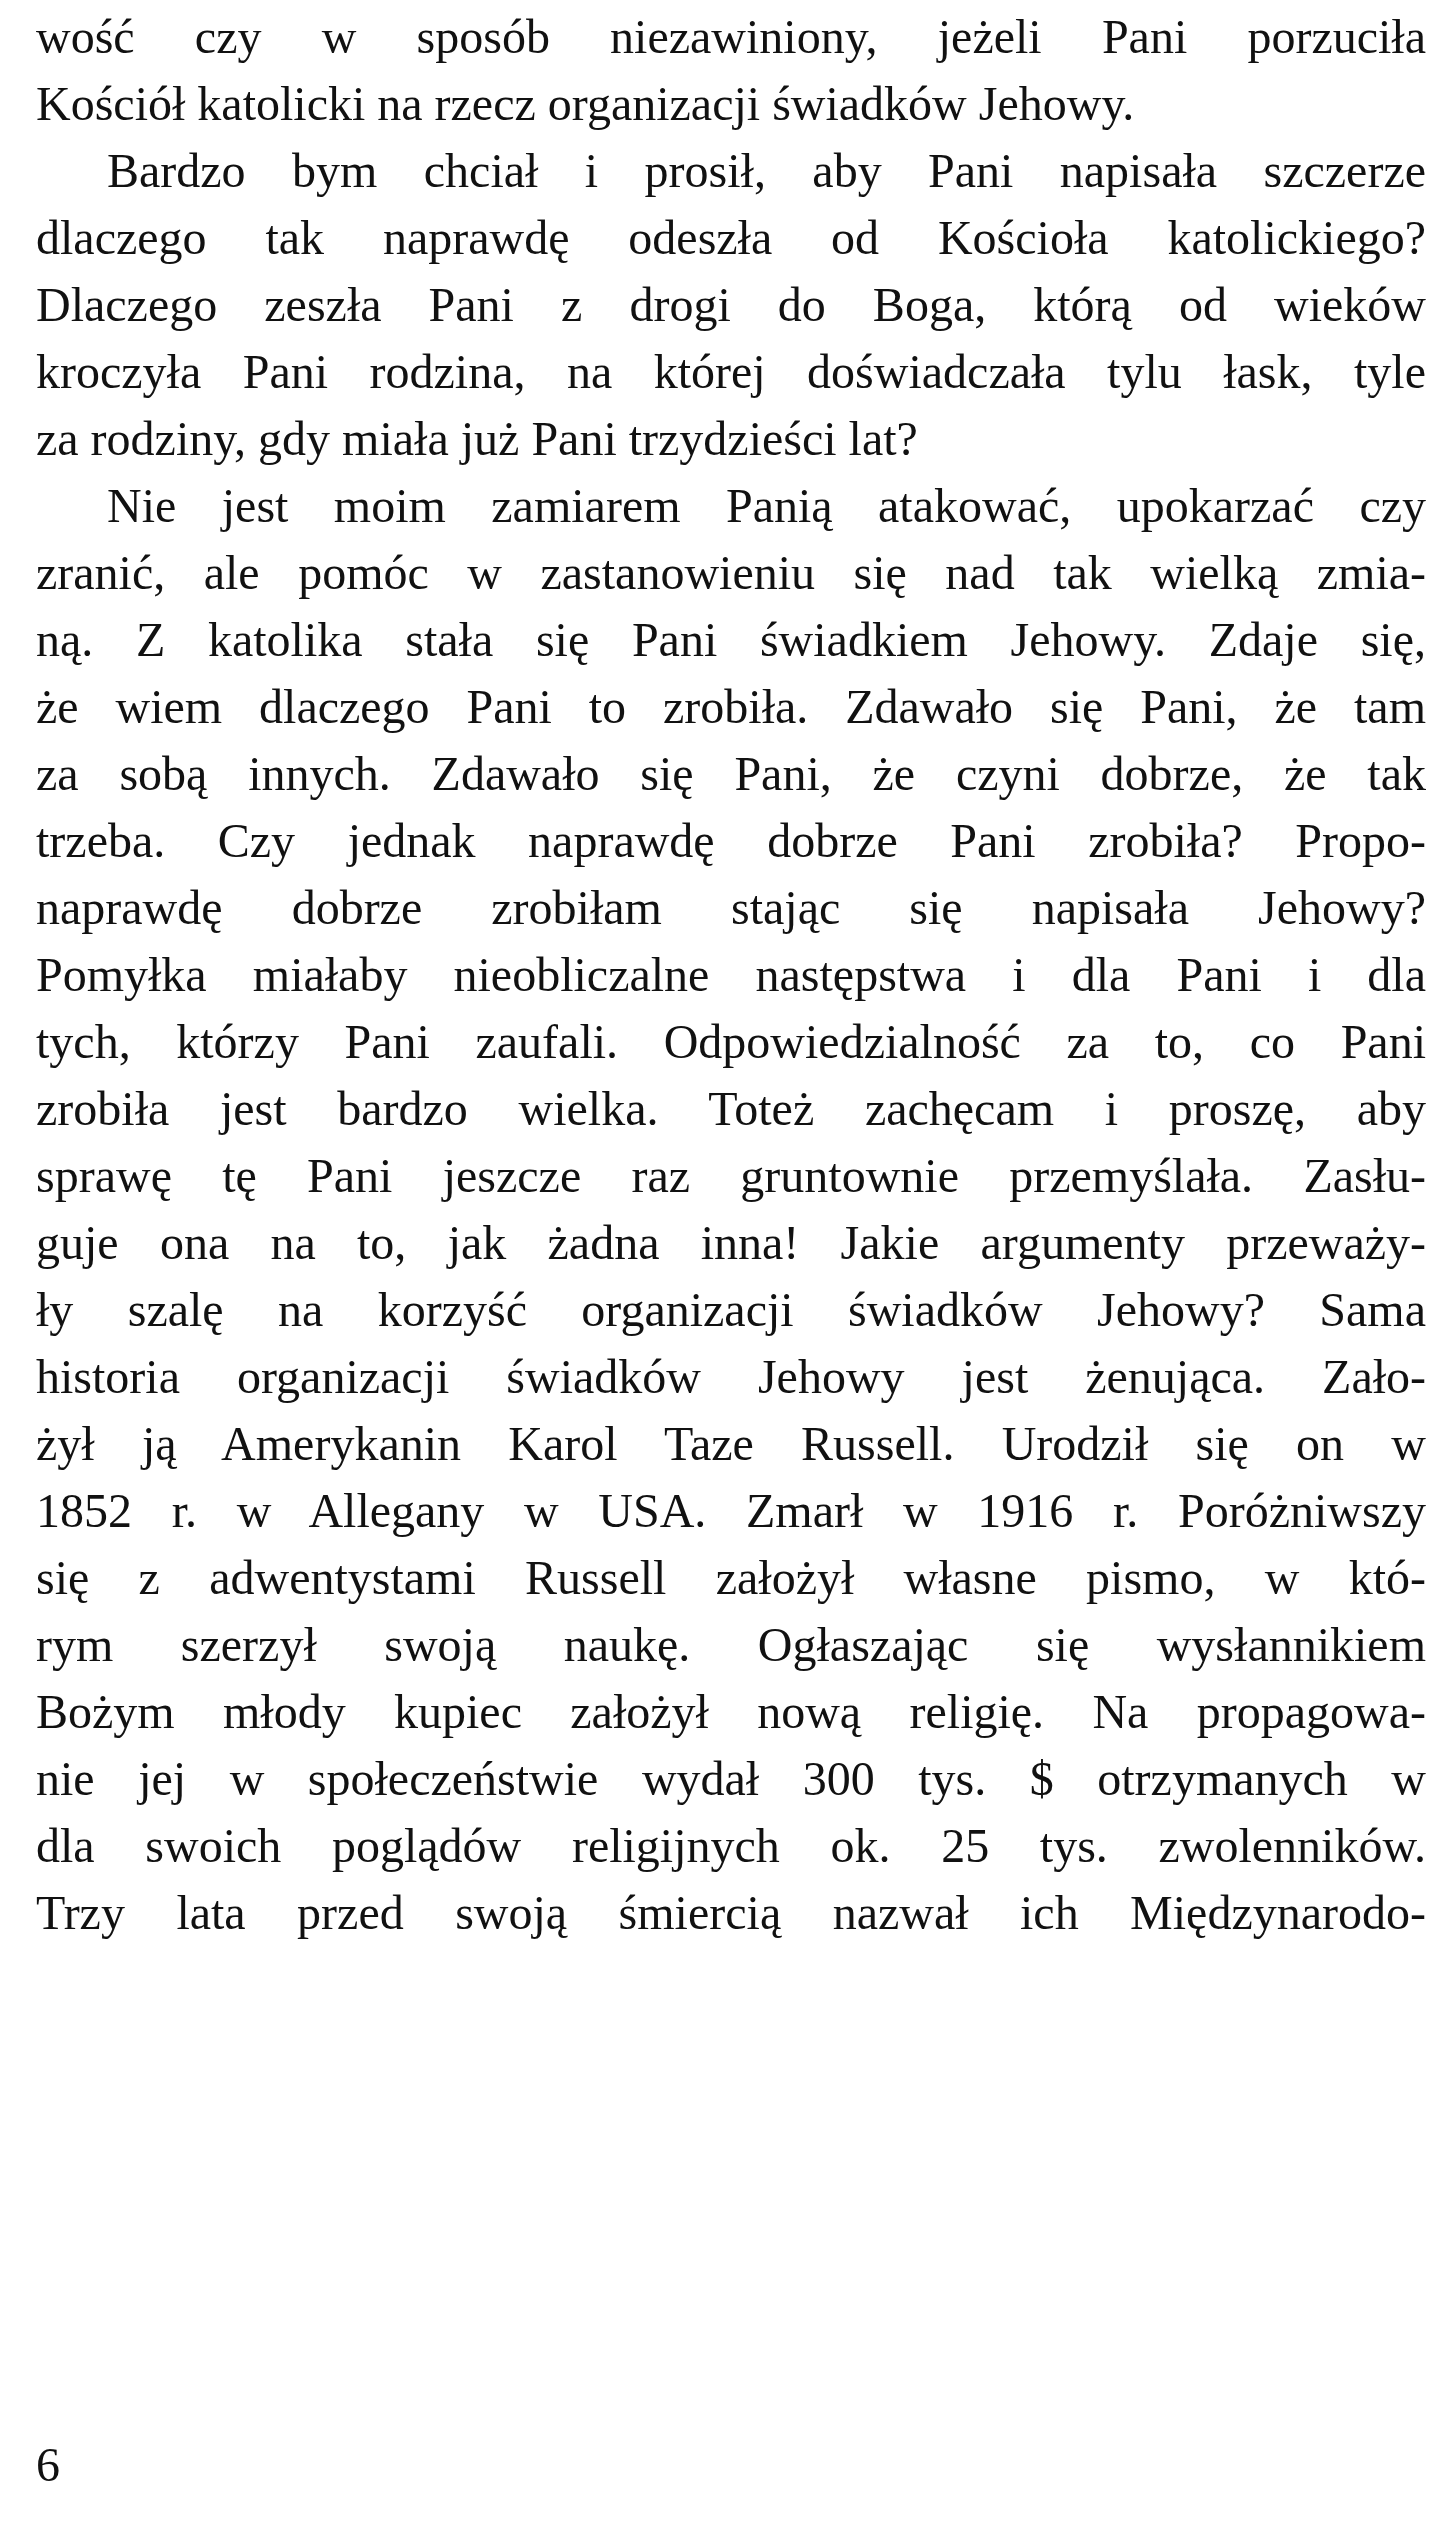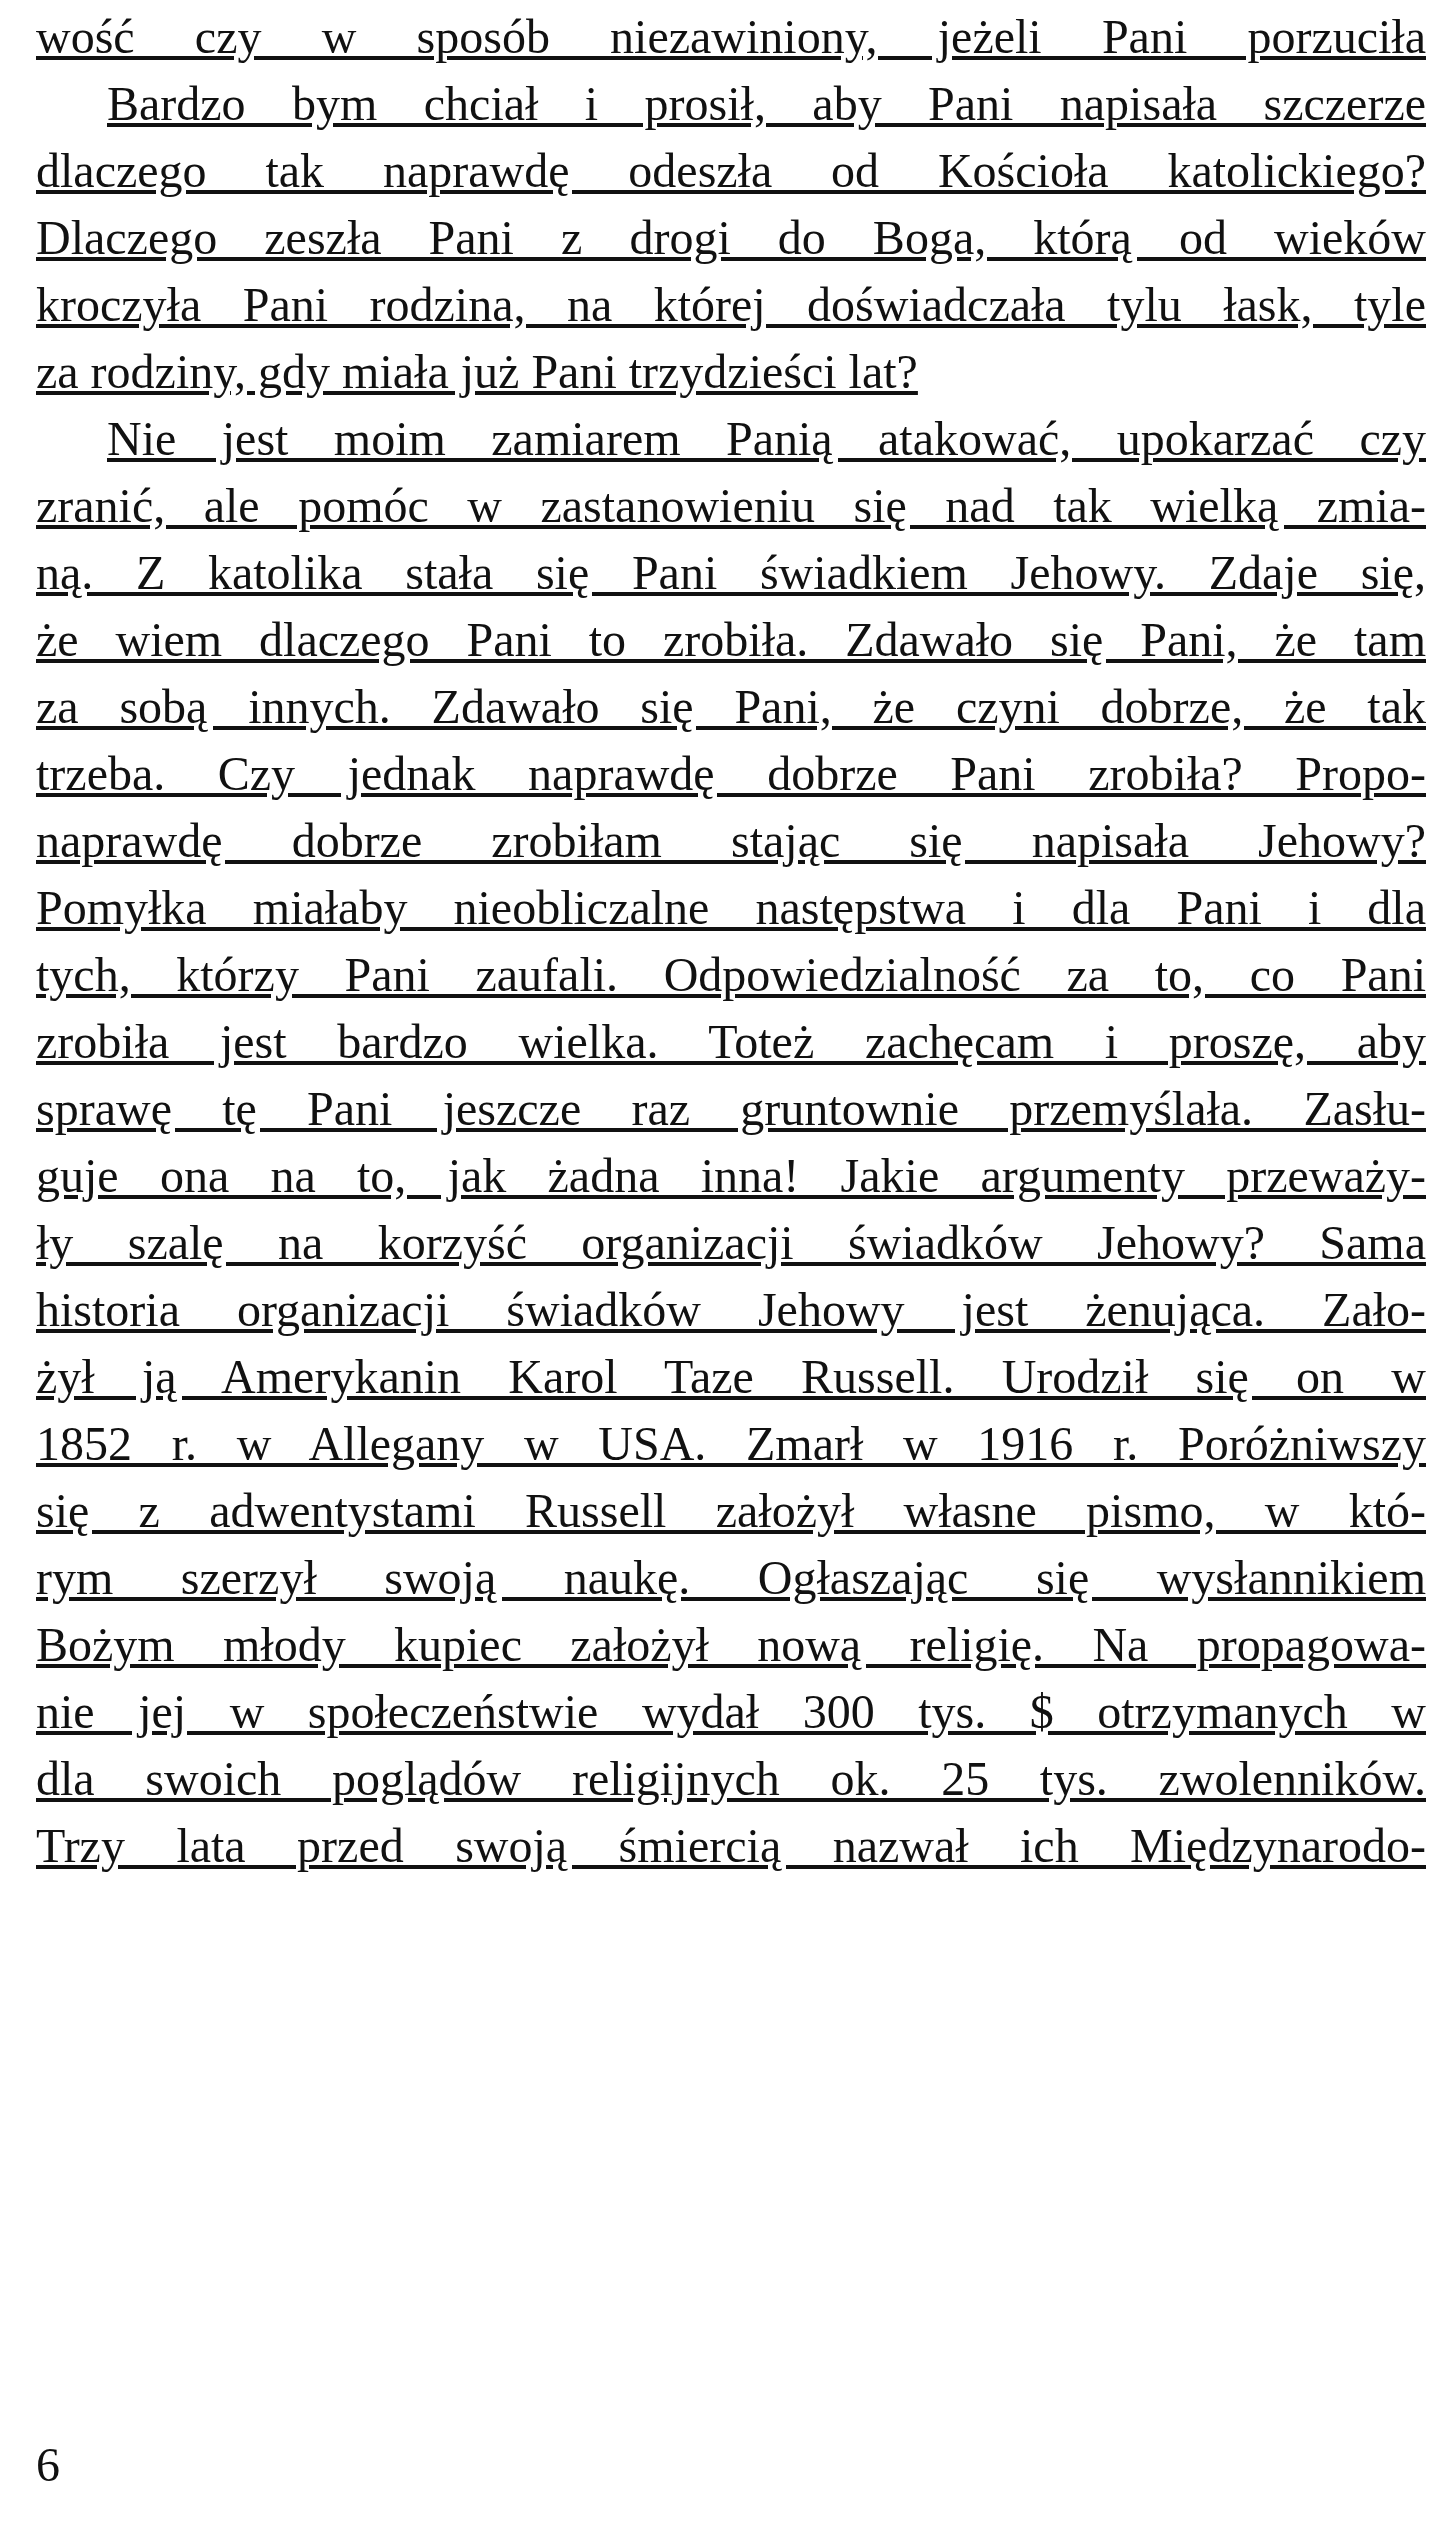--- a/index.html
+++ b/index.html
@@ -3,21 +3,21 @@
 <meta charset="utf-8">
 <style>
   html, body { margin: 0; padding: 0; background: #ffffff; }
   body { width: 1454px; height: 2525px; position: relative; overflow: hidden; }
   .page {
     position: absolute; left: 0; top: 0; width: 1454px; height: 2525px;
     background: #ffffff; color: #111111;
     font-family: "Liberation Serif", "DejaVu Serif", serif;
   }
   .body-text {
-    position: absolute; left: 36px; top: 2.9px; width: 1390px; text-decoration: underline;
+    position: absolute; left: 36px; top: 2.9px; width: 1390px;
   }
   .line {
     display: block;
     height: 67px;
     line-height: 67px;
     font-size: 48px;
     white-space: nowrap;
     text-align: justify;
     text-align-last: justify;
     letter-spacing: 0px;
@@ -28,20 +28,21 @@
     position: absolute; left: 36px; top: 2436px;
     font-size: 48px; line-height: 58px;
   }
 </style>
 </head>
 <body>
 
 <div class="page">
   <div class="body-text" id="body-text">
       <span class="line">wość czy w sposób niezawiniony, jeżeli Pani porzuciła</span>
+      <span class="line last">Kościół katolicki na rzecz organizacji świadków Jehowy.</span>
       <span class="line indent">Bardzo bym chciał i prosił, aby Pani napisała szczerze</span>
       <span class="line">dlaczego tak naprawdę odeszła od Kościoła katolickiego?</span>
       <span class="line">Dlaczego zeszła Pani z drogi do Boga, którą od wieków</span>
       <span class="line">kroczyła Pani rodzina, na której doświadczała tylu łask, tyle</span>
       <span class="line last">za rodziny, gdy miała już Pani trzydzieści lat?</span>
       <span class="line indent">Nie jest moim zamiarem Panią atakować, upokarzać czy</span>
       <span class="line">zranić, ale pomóc w zastanowieniu się nad tak wielką zmia-</span>
       <span class="line">ną. Z katolika stała się Pani świadkiem Jehowy. Zdaje się,</span>
       <span class="line">że wiem dlaczego Pani to zrobiła. Zdawało się Pani, że tam</span>
       <span class="line">za sobą innych. Zdawało się Pani, że czyni dobrze, że tak</span>

